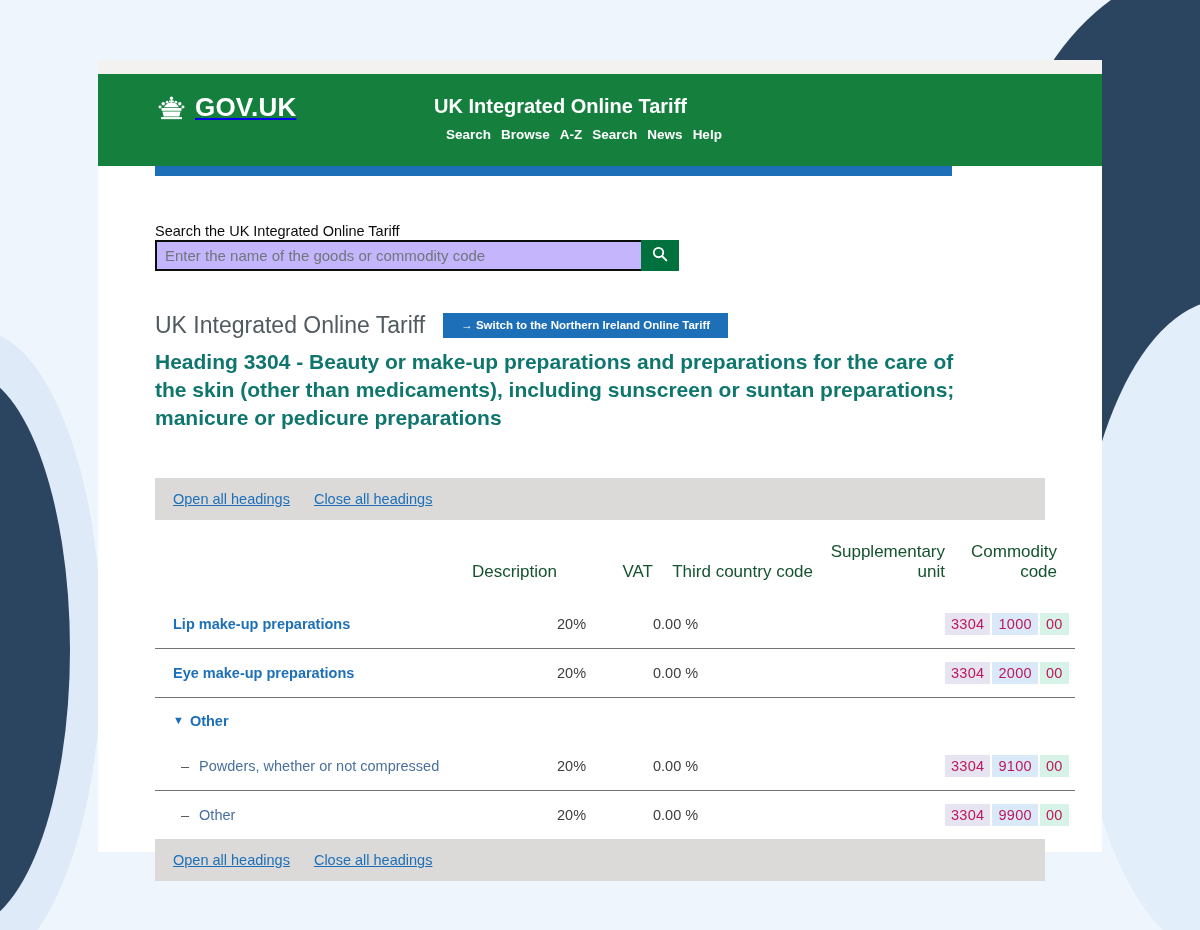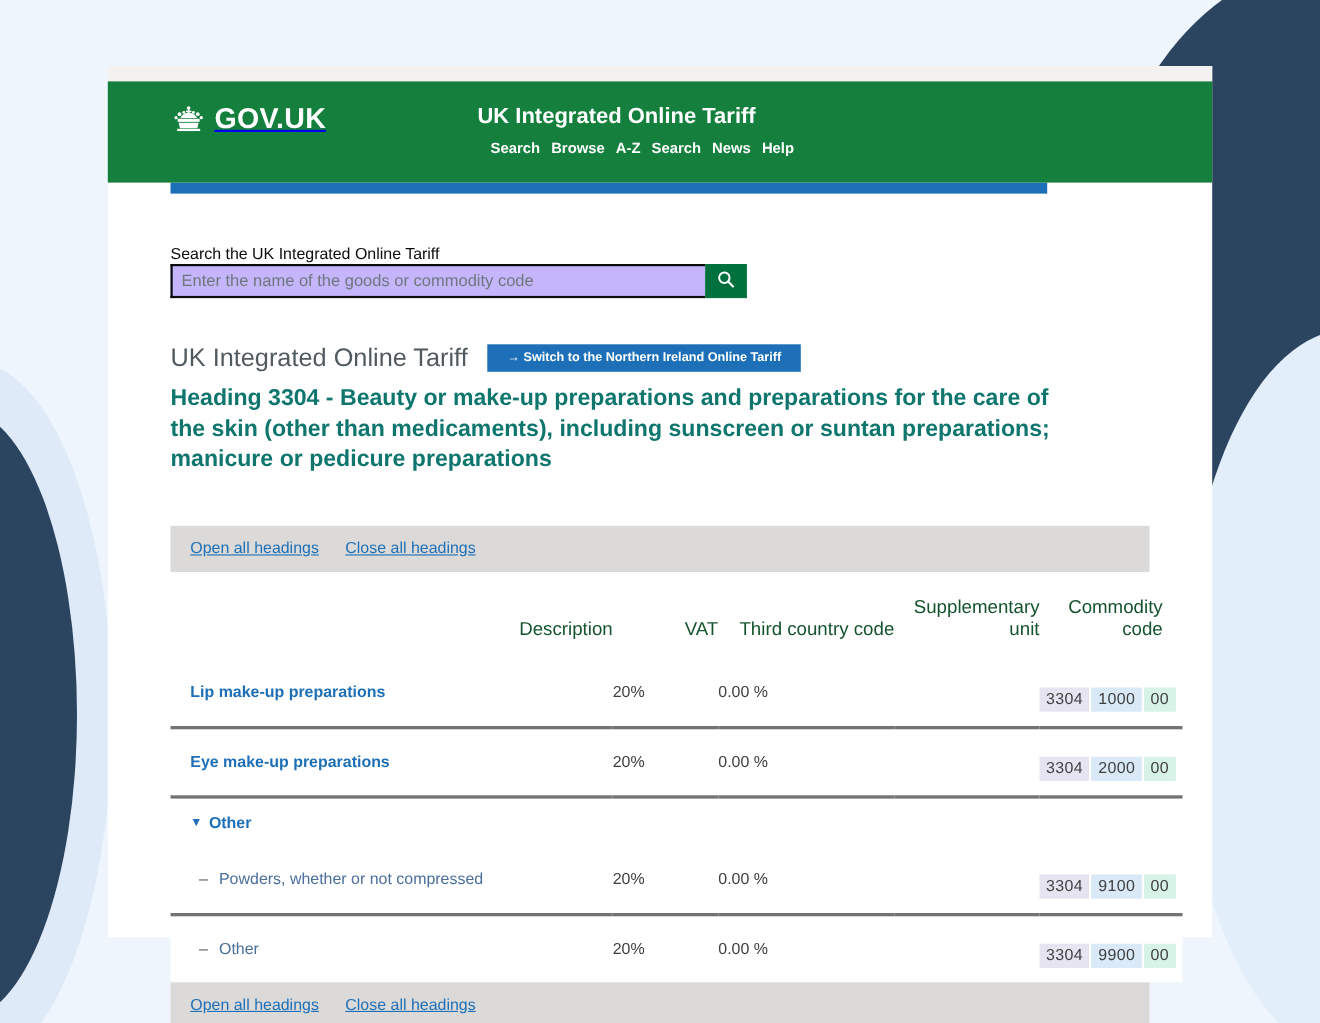--- a/index.html
+++ b/index.html
@@ -101,38 +101,38 @@
   .headings-bar a {
     color: #1d70b8; font-size: 14.5px; text-decoration: underline; cursor: pointer;
   }
 
   table.goods { width: 100%; border-collapse: collapse; background: #fff; table-layout: fixed; }
   table.goods th {
     text-align: right; font-weight: normal; font-size: 17px; color: #14532d;
     padding: 22px 0 18px 0; vertical-align: bottom;
   }
   table.goods td { padding: 13px 0; font-size: 14.5px; vertical-align: middle; }
-  table.goods tbody tr { border-bottom: 3px solid #737373; }
+  table.goods tbody tr { border-bottom: 1px solid #737373; }
   table.goods tbody tr.no-rule { border-bottom: none; }
 
   .col-desc { width: 402px; padding-left: 18px !important; }
   .col-vat  { width: 96px; }
   .col-duty { width: 160px; }
   .col-supp { width: 132px; }
   .col-code { width: 130px; text-align: right; padding-right: 18px !important; }
 
   .desc-link { color: #1d70b8; font-weight: bold; text-decoration: none; cursor: pointer; }
   .desc-parent { color: #1d70b8; font-weight: bold; display: inline-flex; align-items: center; gap: 6px; cursor: pointer; }
   .caret { font-size: 11px; line-height: 1; }
   .child-row .desc-child { color: #4a6f9e; display: inline-flex; gap: 10px; padding-left: 8px; }
   .child-dash { color: #505a5f; }
   .cell-val { color: #3d3d3d; }
 
   .code { display: inline-flex; font-size: 14.5px; font-weight: normal; white-space: nowrap; }
-  .code span { padding: 3px 6px; color: #404040; letter-spacing: .3px; margin-top: 12px; }
+  .code span { padding: 3px 6px; color: #be185d; letter-spacing: .3px; }
   .code .seg1 { background: #e6e4f0; }
   .code .seg2 { background: #d9e9f7; margin-left: 2px; }
   .code .seg3 { background: #d7f2e6; margin-left: 2px; }
 
   .footer-bar {
     background: #dbdad9; padding: 13px 18px; display: flex; gap: 24px;
   }
   .footer-bar a { color: #1d70b8; font-size: 14.5px; text-decoration: underline; cursor: pointer; }
 </style>
 </head>

